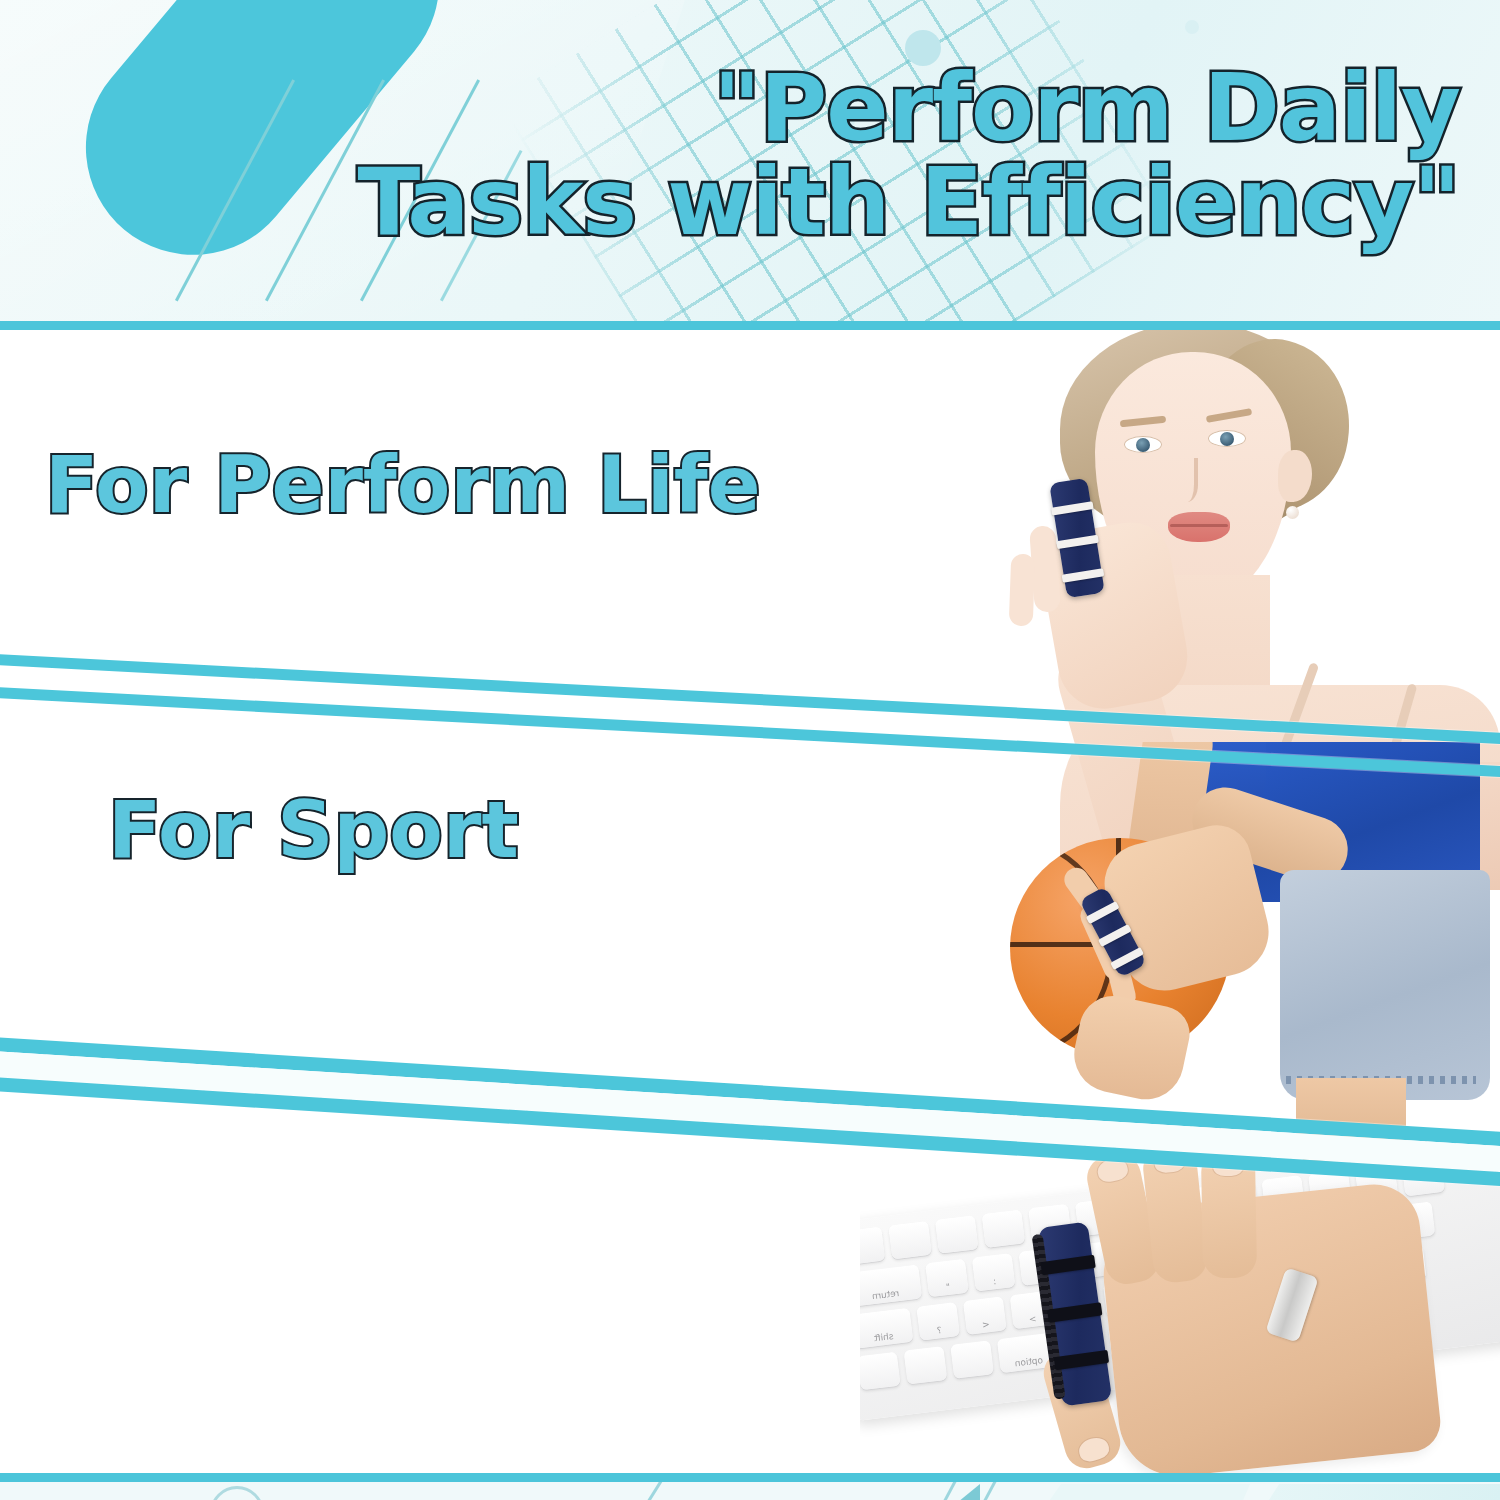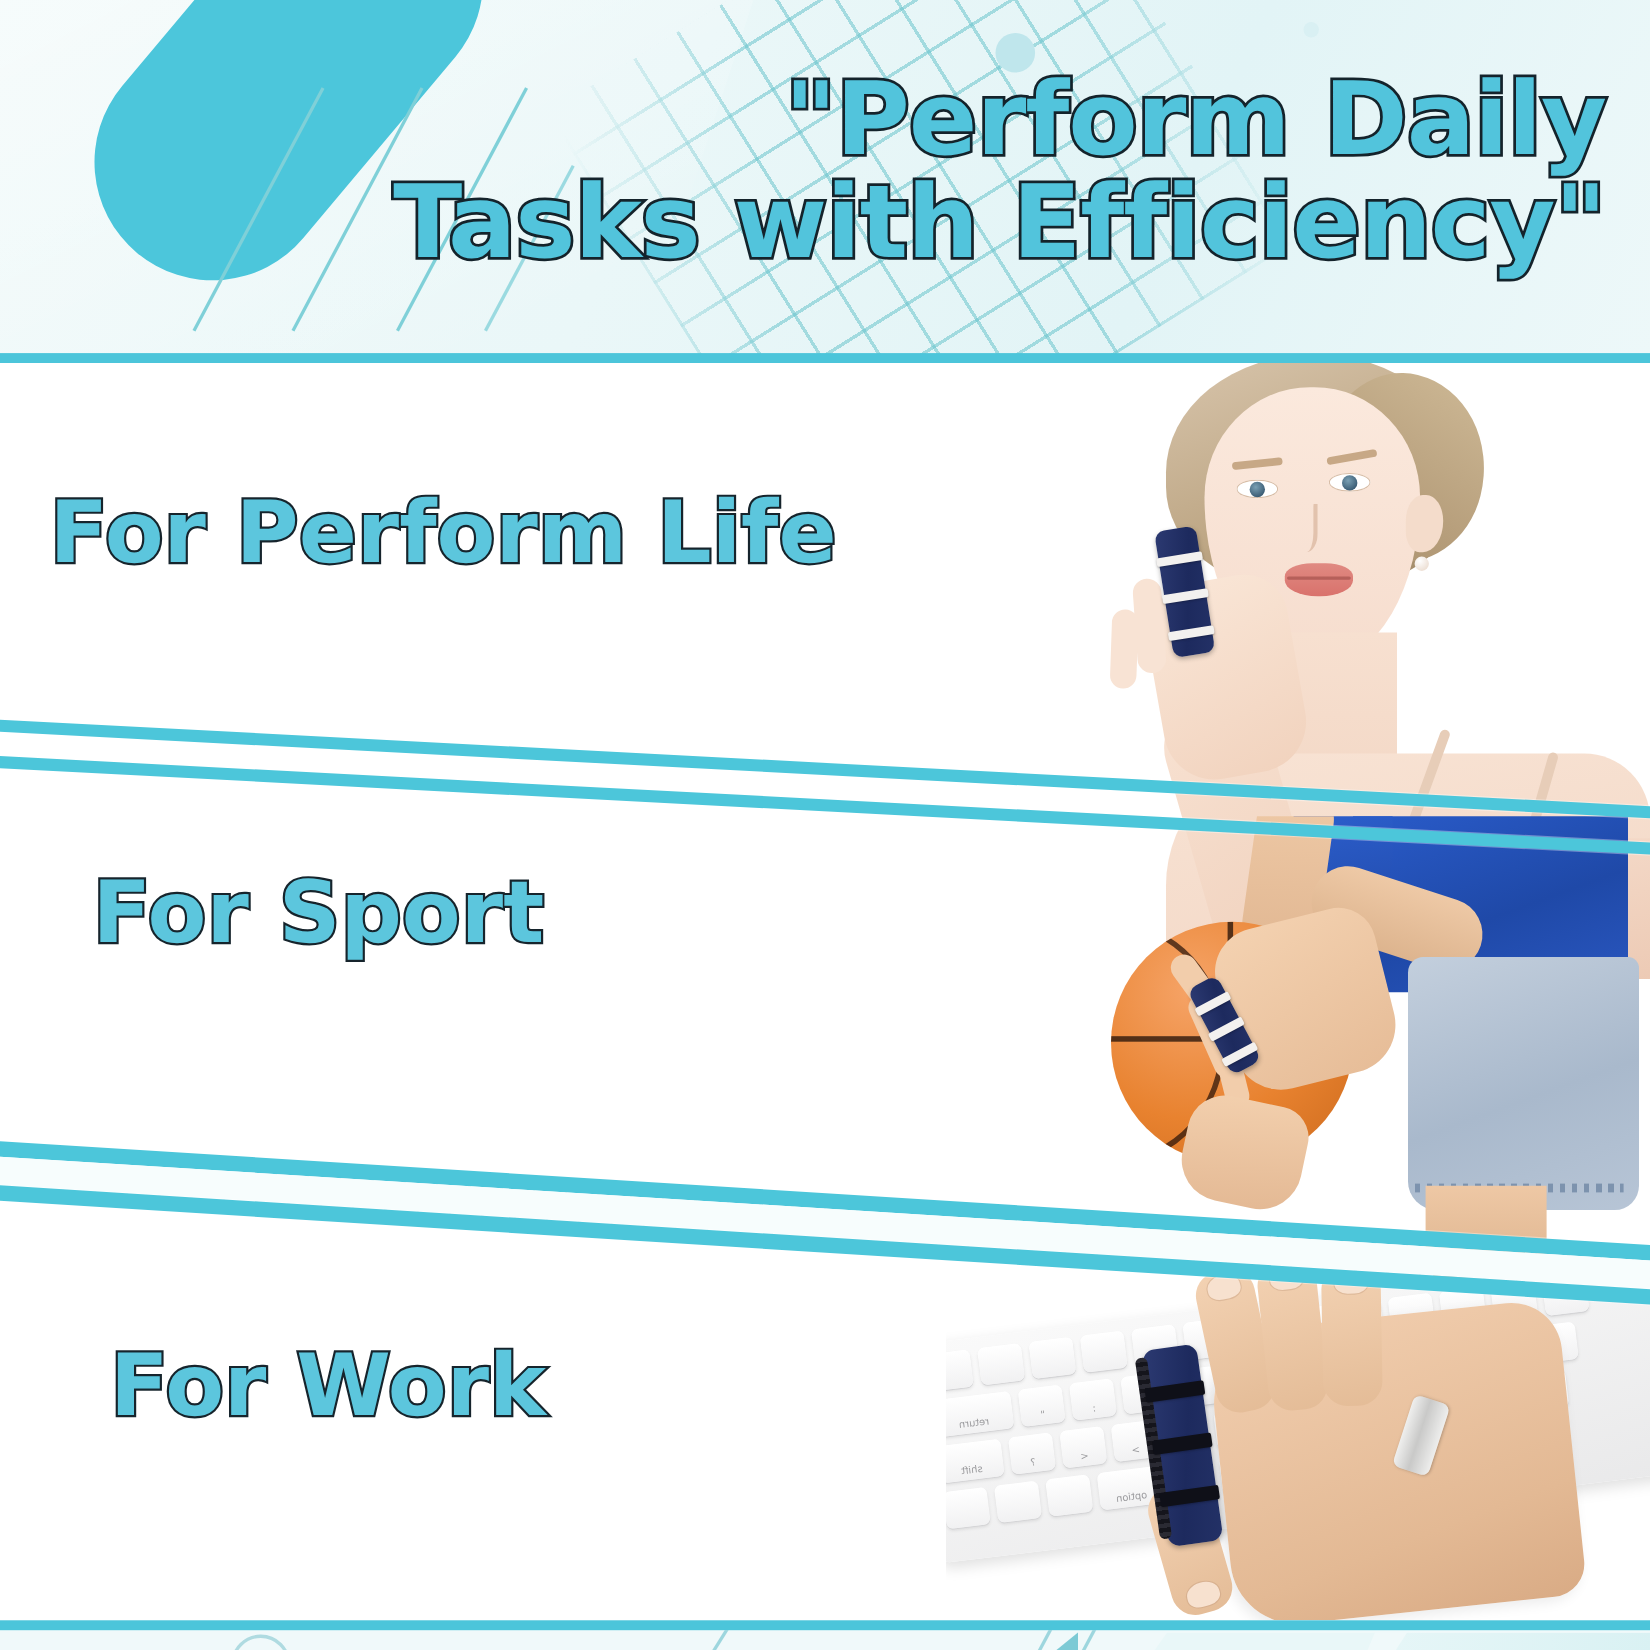--- a/index.html
+++ b/index.html
@@ -59,21 +59,21 @@
 
   
   .body-area { position:absolute; left:0; top:330px; width:1500px; height:1143px;
                background:#ffffff; overflow:hidden; }
 
   .section-label { position:absolute; font-weight:700; color:#5cc6dd;
                    font-family:"DejaVu Sans", sans-serif;
                    -webkit-text-stroke:4px #16242c; paint-order:stroke fill;
                    white-space:nowrap; }
   .lbl-life  { left:45px;  top:110px; font-size:78px; }
-  .lbl-sport { left:84px; top:455px; font-size:78px; }
+  .lbl-sport { left:108px; top:455px; font-size:78px; }
   .lbl-work  { left:100px; top:885px; font-size:78px; }
 
   
   .photo { position:absolute; overflow:hidden; }
 
   
   .model { right:0; top:0; width:500px; height:560px; }
   .m-hair { position:absolute; left:60px; top:-8px; width:270px; height:215px;
             background:linear-gradient(160deg,#d8c5ac,#bda684 60%,#9c8463);
             border-radius:50% 50% 44% 44%; }
@@ -430,21 +430,20 @@
     </div>
 
     <div class="divider div2">
       <div class="bar"></div>
       <div class="gapgrid"></div>
       <div class="bar second"></div>
     </div>
 
     <div class="section-label lbl-life">For Perform Life</div>
     <div class="section-label lbl-sport">For Sport</div>
-    <div class="section-label lbl-work">For Work</div>
   </div>
 
   <div class="footer">
     <div class="f-poly"></div>
     <div class="f-poly2"></div>
     <div class="f-circle"></div>
     <div class="f-line fl1"></div>
     <div class="f-line fl2"></div>
     <div class="f-line fl3"></div>
     <div class="f-tri"></div>

